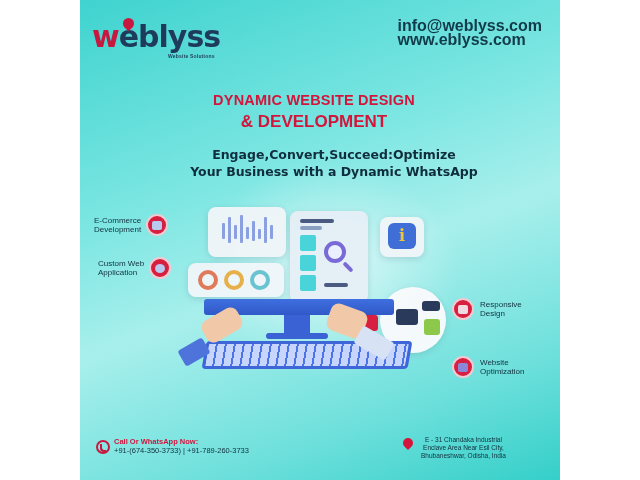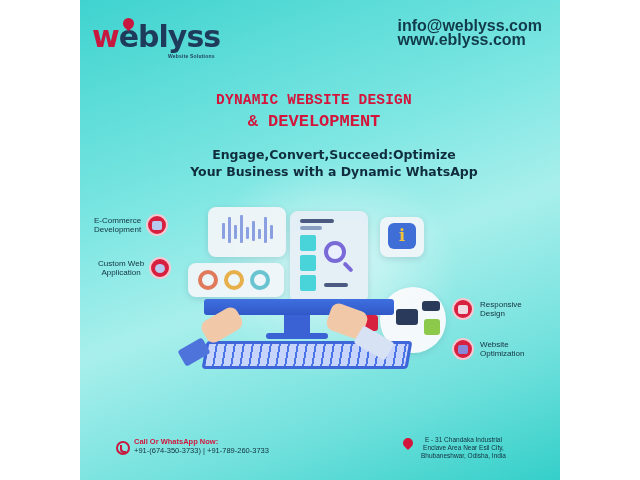--- a/index.html
+++ b/index.html
@@ -32,33 +32,33 @@
     position: absolute; left: 76px; top: 33px; font-size: 5px; color: #1f3b5c; font-weight: bold;
     letter-spacing: 0.2px;
   }
 
   .contact-top { position: absolute; right: 18px; top: 19px; text-align: left; }
   .contact-top div { font-size: 16px; color: #113a4a; font-weight: bold; line-height: 14px; }
 
   
   .headline {
     position: absolute; left: 0; width: 468px; text-align: center;
-    font-family: Liberation Mono, monospace; font-weight: bold; color: #d3153c;
+    font-family: Liberation Sans, sans-serif; font-weight: bold; color: #d3153c;
   }
   .h1 { top: 92px; font-size: 14.5px; letter-spacing: 0.2px; }
   .h2 { top: 112px; font-size: 17px; }
   .sub {
     position: absolute; left: 0; width: 508px; text-align: center; top: 146px;
     font-family: "DejaVu Sans", sans-serif; font-weight: bold; color: #0f2d3c; font-size: 12.5px; line-height: 17px;
   }
 
   
   .feat { position: absolute; display: flex; align-items: center; }
   .feat-label { font-size: 8px; color: #12323f; line-height: 9px; }
-  .feat-left .feat-label { text-align: center; margin-right: 5px; }
+  .feat-left .feat-label { text-align: left; margin-right: 5px; }
   .feat-right .feat-label { text-align: left; margin-left: 6px; }
   .feat-icon {
     width: 22px; height: 22px; border-radius: 50%;
     background: #d7203f; border: 2px solid #f5c9d2;
     display: flex; align-items: center; justify-content: center;
   }
   .feat-icon-inner {
     width: 10px; height: 9px; background: #b7c9ee; border-radius: 2px;
   }
 
@@ -101,21 +101,21 @@
   .keyboard {
     position: absolute; left: 24px; top: 146px; width: 206px; height: 28px;
     background: #4a74e8; border-radius: 4px; transform: skewX(-10deg);
     background-image: repeating-linear-gradient(90deg, #c7d4fb 0 7px, #4a74e8 7px 9px);
     border: 3px solid #3f66d8;
   }
   .hand { position: absolute; background: #f2c9a8; border-radius: 8px; }
   .sleeve { position: absolute; background: #4e74dc; border-radius: 3px; }
 
   
-  .footer-phone { position: absolute; left: 16px; top: 437px; display: flex; align-items: flex-end; margin-left: 20px; }
+  .footer-phone { position: absolute; left: 16px; top: 437px; display: flex; align-items: center; }
   .phone-icon {
     width: 14px; height: 14px; border-radius: 50%; border: 2px solid #c8183f; margin-right: 4px; margin-top: 2px;
     position: relative;
   }
   .phone-icon::after { content: ""; position: absolute; left: 2px; top: 2px; width: 4px; height: 6px; border-left: 2px solid #c8183f; border-bottom: 2px solid #c8183f; border-radius: 0 0 0 4px; }
   .phone-title { font-size: 7.5px; color: #d3153c; font-weight: bold; line-height: 9px; }
   .phone-nums { font-size: 7.5px; color: #10303c; line-height: 9px; }
 
   .footer-addr { position: absolute; left: 323px; top: 436px; display: flex; align-items: flex-start; }
   .pin-icon {
@@ -169,21 +169,21 @@
 
   <div class="feat feat-right" style="left:372px; top:298px;">
     <div class="feat-icon">
         <div class="feat-icon-inner" style="background:#f0d9e0;"></div>
       </div>
     <div class="feat-label">
       <div>Responsive</div>
       <div>Design</div>
     </div>
   </div>
-  <div class="feat feat-right" style="left:372px; top:338px;">
+  <div class="feat feat-right" style="left:372px; top:356px;">
     <div class="feat-icon">
         <div class="feat-icon-inner" style="background:#8a86d8;"></div>
       </div>
     <div class="feat-label">
       <div>Website</div>
       <div>Optimization</div>
     </div>
   </div>
 
   <div class="illus">

